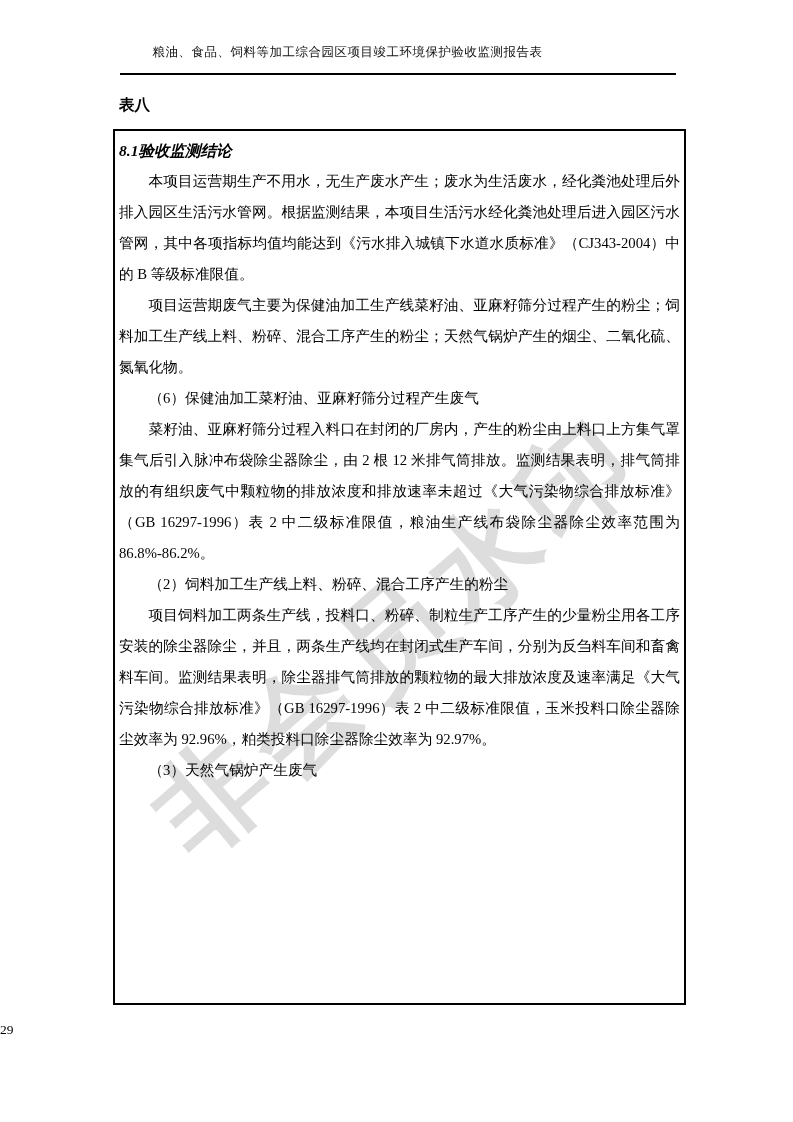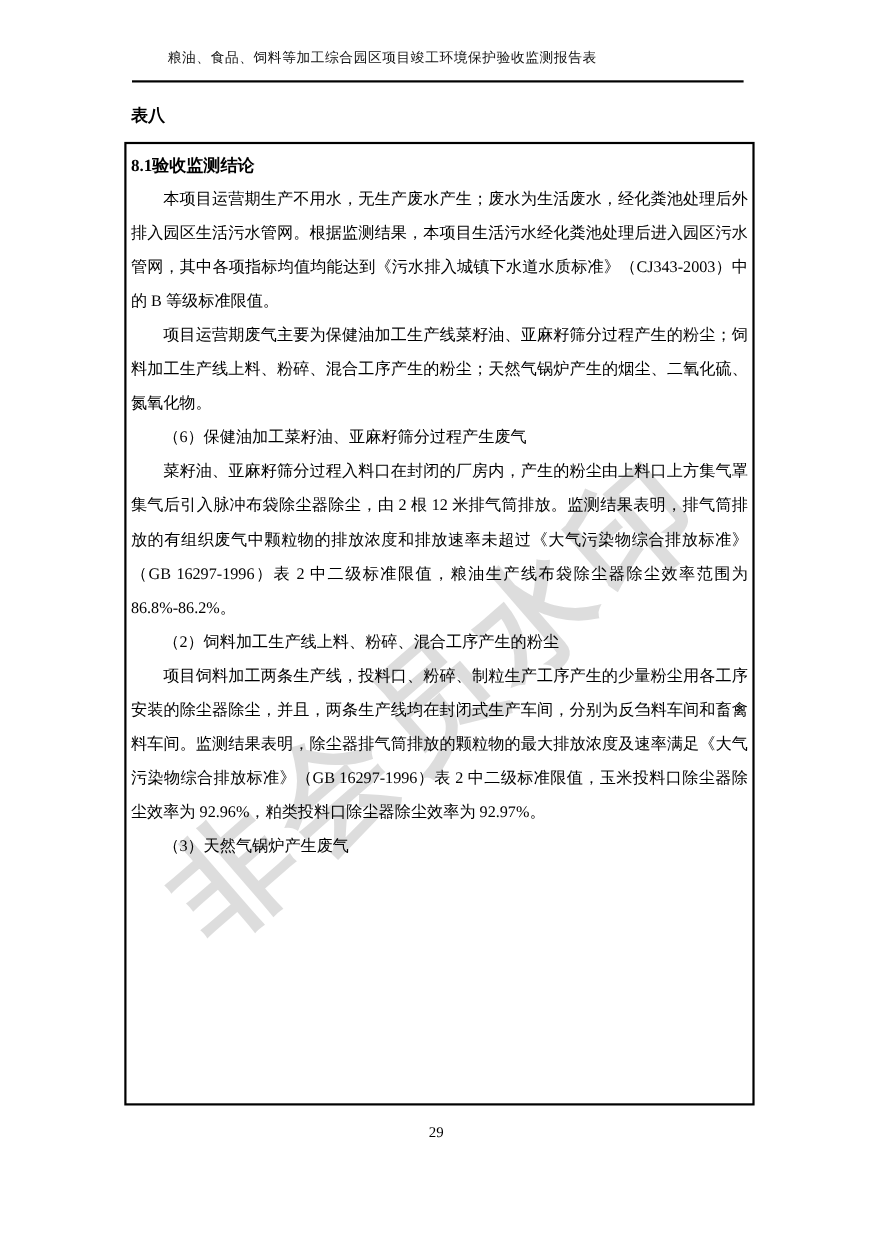--- a/index.html
+++ b/index.html
@@ -41,20 +41,21 @@
   }
   .report-box p,.report-box h2,.report-box h3,.report-box h4{
     margin:0;
     line-height:31px;
     text-align:justify;
     text-align-last:left;
   }
   .sec-title{
     font-size:15.5px;
     font-weight:bold;
+    font-style:italic;
   }
   .sub-head{
     font-size:15px;
     font-weight:bold;
     text-indent:2em;
   }
   .item-head{
     font-size:14.7px;
     font-weight:normal;
     text-indent:2em;
@@ -74,40 +75,40 @@
     font-weight:bold;
     letter-spacing:10px;
     white-space:nowrap;
     color:rgba(180,180,180,0.45);
     pointer-events:none;
     user-select:none;
   }
   .page-number{
     position:absolute;
     left:0;top:1022px;width:793px;
-    text-align:center;
+    text-align:left;
     font-size:13.5px;
   }
 </style>
 </head>
 <body>
 
 <div class="page">
 
   <div class="watermark">非会员水印</div>
 
   <div class="doc-header">粮油、食品、饲料等加工综合园区项目竣工环境保护验收监测报告表</div>
   <div class="header-rule"></div>
 
   <div class="table-label">表八</div>
 
   <div class="report-box">
     <h2 class="sec-title">8.1验收监测结论</h2>
 
-    <p class="body-para">本项目运营期生产不用水，无生产废水产生；废水为生活废水，经化粪池处理后外排入园区生活污水管网。根据监测结果，本项目生活污水经化粪池处理后进入园区污水管网，其中各项指标均值均能达到《污水排入城镇下水道水质标准》（CJ343-2003）中的 B 等级标准限值。</p>
+    <p class="body-para">本项目运营期生产不用水，无生产废水产生；废水为生活废水，经化粪池处理后外排入园区生活污水管网。根据监测结果，本项目生活污水经化粪池处理后进入园区污水管网，其中各项指标均值均能达到《污水排入城镇下水道水质标准》（CJ343-2004）中的 B 等级标准限值。</p>
 
     <p class="body-para">项目运营期废气主要为保健油加工生产线菜籽油、亚麻籽筛分过程产生的粉尘；饲料加工生产线上料、粉碎、混合工序产生的粉尘；天然气锅炉产生的烟尘、二氧化硫、氮氧化物。</p>
 
     <h4 class="item-head">（6）保健油加工菜籽油、亚麻籽筛分过程产生废气</h4>
     <p class="body-para">菜籽油、亚麻籽筛分过程入料口在封闭的厂房内，产生的粉尘由上料口上方集气罩集气后引入脉冲布袋除尘器除尘，由 2 根 12 米排气筒排放。监测结果表明，排气筒排放的有组织废气中颗粒物的排放浓度和排放速率未超过《大气污染物综合排放标准》（GB 16297-1996）表 2 中二级标准限值，粮油生产线布袋除尘器除尘效率范围为 86.8%-86.2%。</p>
 
     <h4 class="item-head">（2）饲料加工生产线上料、粉碎、混合工序产生的粉尘</h4>
     <p class="body-para">项目饲料加工两条生产线，投料口、粉碎、制粒生产工序产生的少量粉尘用各工序安装的除尘器除尘，并且，两条生产线均在封闭式生产车间，分别为反刍料车间和畜禽料车间。监测结果表明，除尘器排气筒排放的颗粒物的最大排放浓度及速率满足《大气污染物综合排放标准》（GB 16297-1996）表 2 中二级标准限值，玉米投料口除尘器除尘效率为 92.96%，粕类投料口除尘器除尘效率为 92.97%。</p>
 
     <h4 class="item-head">（3）天然气锅炉产生废气</h4>

